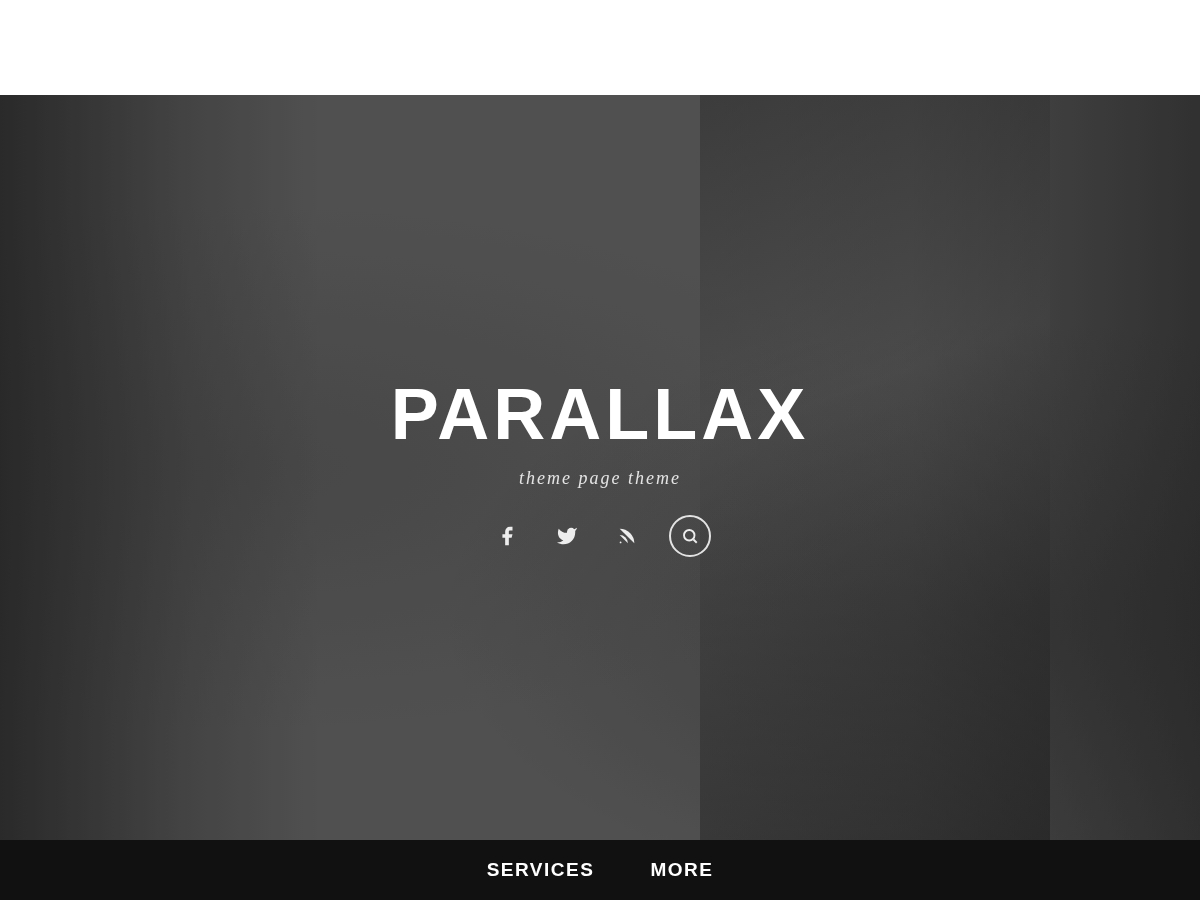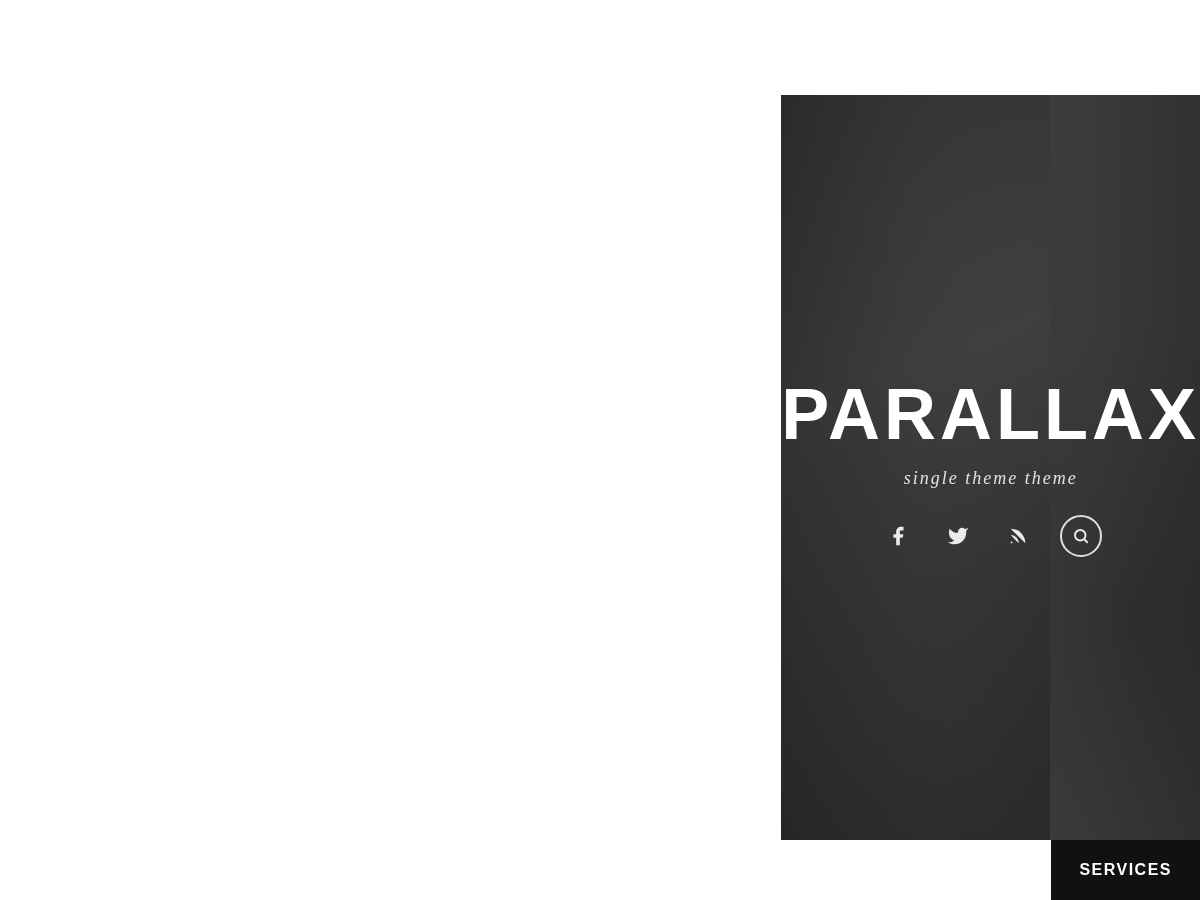--- a/index.html
+++ b/index.html
@@ -14,21 +14,20 @@
       overflow: hidden;
       font-family: Arial, Helvetica, sans-serif;
       background: #fff;
     }
 
     .page-wrapper {
       width: 1200px;
       height: 900px;
       display: flex;
       flex-direction: column;
-      align-items: flex-end;
     }
 
     
     .top-space {
       height: 95px;
       background: #fff;
       flex-shrink: 0;
     }
 
     
@@ -150,21 +149,21 @@
       height: 60px;
       display: flex;
       align-items: center;
       justify-content: center;
       gap: 0;
       flex-shrink: 0;
     }
 
     .nav-item {
       color: #ffffff;
-      font-size: 16px;
+      font-size: 19px;
       font-weight: 700;
       letter-spacing: 1.5px;
       text-transform: uppercase;
       padding: 0 28px;
       height: 60px;
       display: flex;
       align-items: center;
       cursor: pointer;
       white-space: nowrap;
       font-family: Arial, Helvetica, sans-serif;
@@ -187,21 +186,21 @@
   <div class="hero">
     <div class="hero-bg"></div>
     <div class="hero-figure-left"></div>
     <div class="hero-figure-right"></div>
     <div class="hero-center-dark"></div>
     <div class="person-silhouette"></div>
 
     <div class="hero-content">
       <h1 class="hero-title">PARALLAX</h1>
 
-      <p class="hero-subtitle">single theme theme</p>
+      <p class="hero-subtitle">theme page theme</p>
 
       <div class="hero-icons">
 
         <div class="hero-icon" title="Facebook">
           <svg class="icon-svg" viewBox="0 0 24 24" xmlns="http://www.w3.org/2000/svg">
             <path d="M18 2h-3a5 5 0 0 0-5 5v3H7v4h3v8h4v-8h3l1-4h-4V7a1 1 0 0 1 1-1h3z"></path>
           </svg>
         </div>
 
         <div class="hero-icon" title="Twitter">
@@ -224,15 +223,16 @@
             <line x1="21" y1="21" x2="16.65" y2="16.65"></line>
           </svg>
         </div>
 
       </div>
     </div>
   </div>
 
   <nav class="navbar">
     <div class="nav-item">SERVICES</div>
+    <div class="nav-item">MORE</div>
   </nav>
 
 </div>
 
 </body></html>

